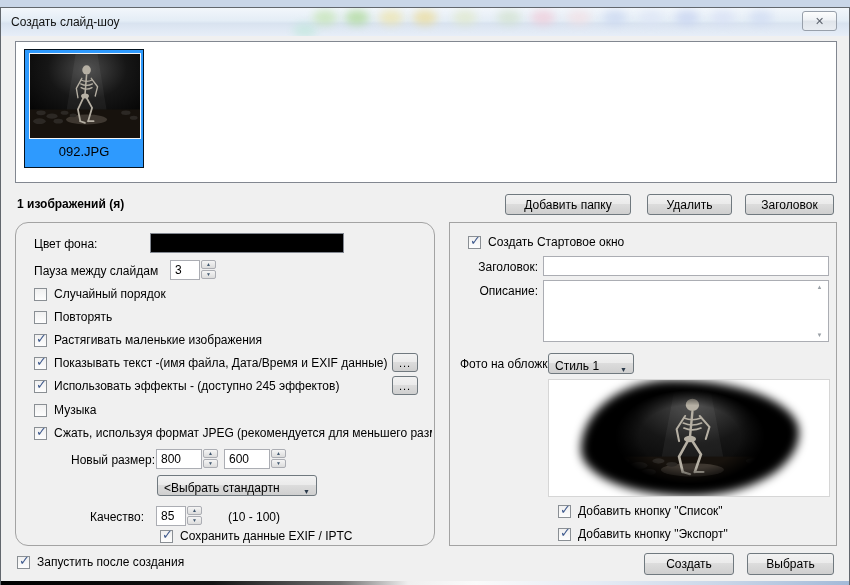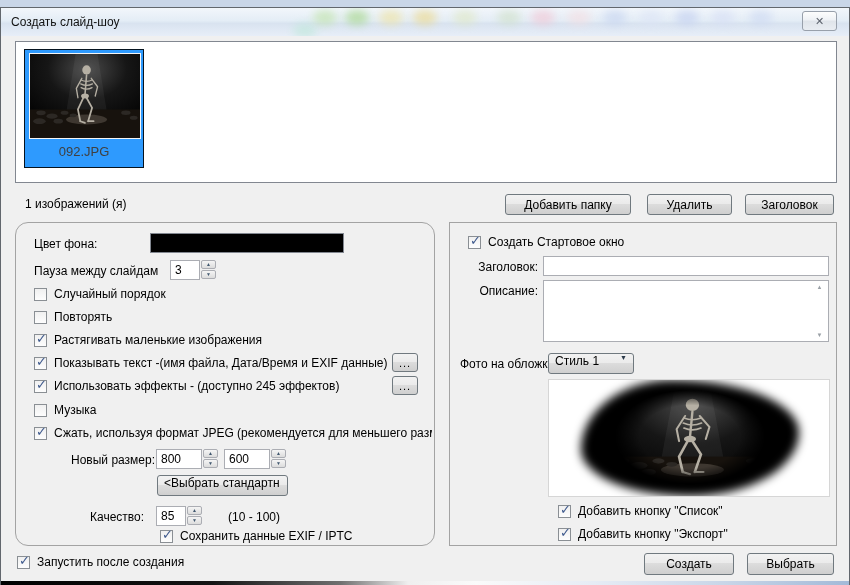--- a/index.html
+++ b/index.html
@@ -21,23 +21,23 @@
               font-size:11px; font-weight:bold; color:#5d646e; cursor:default; }
 
   
   .filelist { position:absolute; left:14px; top:33px; width:822px; height:142px;
               background:#fff; border:1px solid #828790; }
   .thumb { position:absolute; left:8px; top:7px; width:120px; height:119px;
            background:#2e9afe; border:1px solid #06131f; }
   .thumb-img { position:absolute; left:4px; top:3px; width:112px; height:86px;
                border:1px solid #f5f5f5; display:block; }
   .thumb-name { position:absolute; left:0; top:94px; width:100%; text-align:center;
-                font-size:13px; color:#404040; }
-
-  .count { position:absolute; left:24px; top:189px; font-weight:normal; }
+                font-size:13px; color:#000000; }
+
+  .count { position:absolute; left:16px; top:189px; font-weight:bold; }
 
   
   .btn { position:absolute; height:21px;
          background:linear-gradient(180deg,#f2f2f2 0%,#ebebeb 45%,#dddddd 46%,#cfcfcf 100%);
          border:1px solid #70797f; border-radius:3px; font-size:12px; color:#000;
          display:flex; align-items:center; justify-content:center; cursor:default; white-space:nowrap; }
 
   
   .panel { position:absolute; top:214px; height:324px; border:1px solid #a3a3a3;
            background:#f0f0f0; overflow:hidden; }
@@ -59,21 +59,21 @@
   
   .spin { position:absolute; display:flex; height:20px; }
   .spin input { width:46px; height:20px; border:1px solid #abadb3; padding:0 4px; font-size:12px; }
   .spin.narrow input { width:30px; }
   .spin-btns { display:flex; flex-direction:column; width:15px; margin-left:1px; gap:1px; }
   .spin-btns span { height:9px; border:1px solid #abadb3; border-radius:2px;
                     background:linear-gradient(180deg,#f5f5f5,#dcdcdc);
                     font-size:5px; line-height:7px; text-align:center; color:#41586f; cursor:default; }
 
   
-  .dd { position:absolute; display:flex; align-items:flex-start; justify-content:space-between;
+  .dd { position:absolute; display:flex; align-items:flex-end; justify-content:space-between;
         padding:0 6px; height:21px;
         background:linear-gradient(180deg,#f2f2f2 0%,#ebebeb 45%,#dddddd 46%,#cfcfcf 100%);
         border:1px solid #70797f; border-radius:3px; font-size:12px; cursor:default; white-space:nowrap; overflow:hidden;gap:12px; }
   .dd-arr { font-size:7px; color:#2b3a4a; margin-left:8px; }
 
   .more-btn { position:absolute; width:26px; height:19px; font-size:11px; letter-spacing:1px; }
 
   .txt { position:absolute; border:1px solid #abadb3; font-size:12px; padding:0 4px; background:#fff; }
   .ta-wrap { position:absolute; }
   .ta-wrap textarea { width:100%; height:100%; border:1px solid #abadb3; resize:none;
@@ -242,21 +242,21 @@
     </span>
     <span class="lab" style="left:210px;top:230px">X</span>
     <span class="spin" style="left:208px;top:226px">
       <input value="600" style="">
       <span class="spin-btns">
         <span>▲</span>
         <span>▼</span>
       </span>
     </span>
 
-    <button class="dd" style="left:141px;top:252px;width:131px">
+    <button class="dd" style="left:141px;top:252px;width:160px">
       <span>&lt;Выбрать стандартн</span>
       <span class="dd-arr">▼</span>
     </button>
 
     <span class="lab" style="left:74px;top:287px">Качество:</span>
     <span class="spin narrow" style="left:140px;top:283px">
       <input value="85" style="">
       <span class="spin-btns">
         <span>▲</span>
         <span>▼</span>

